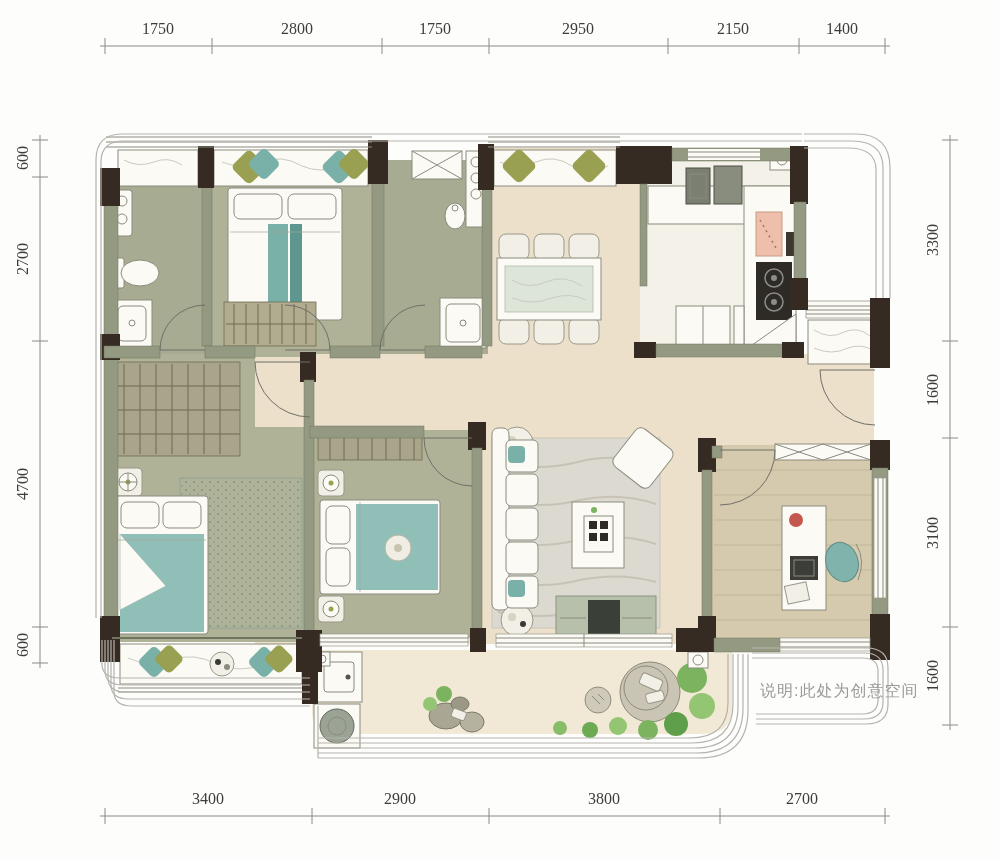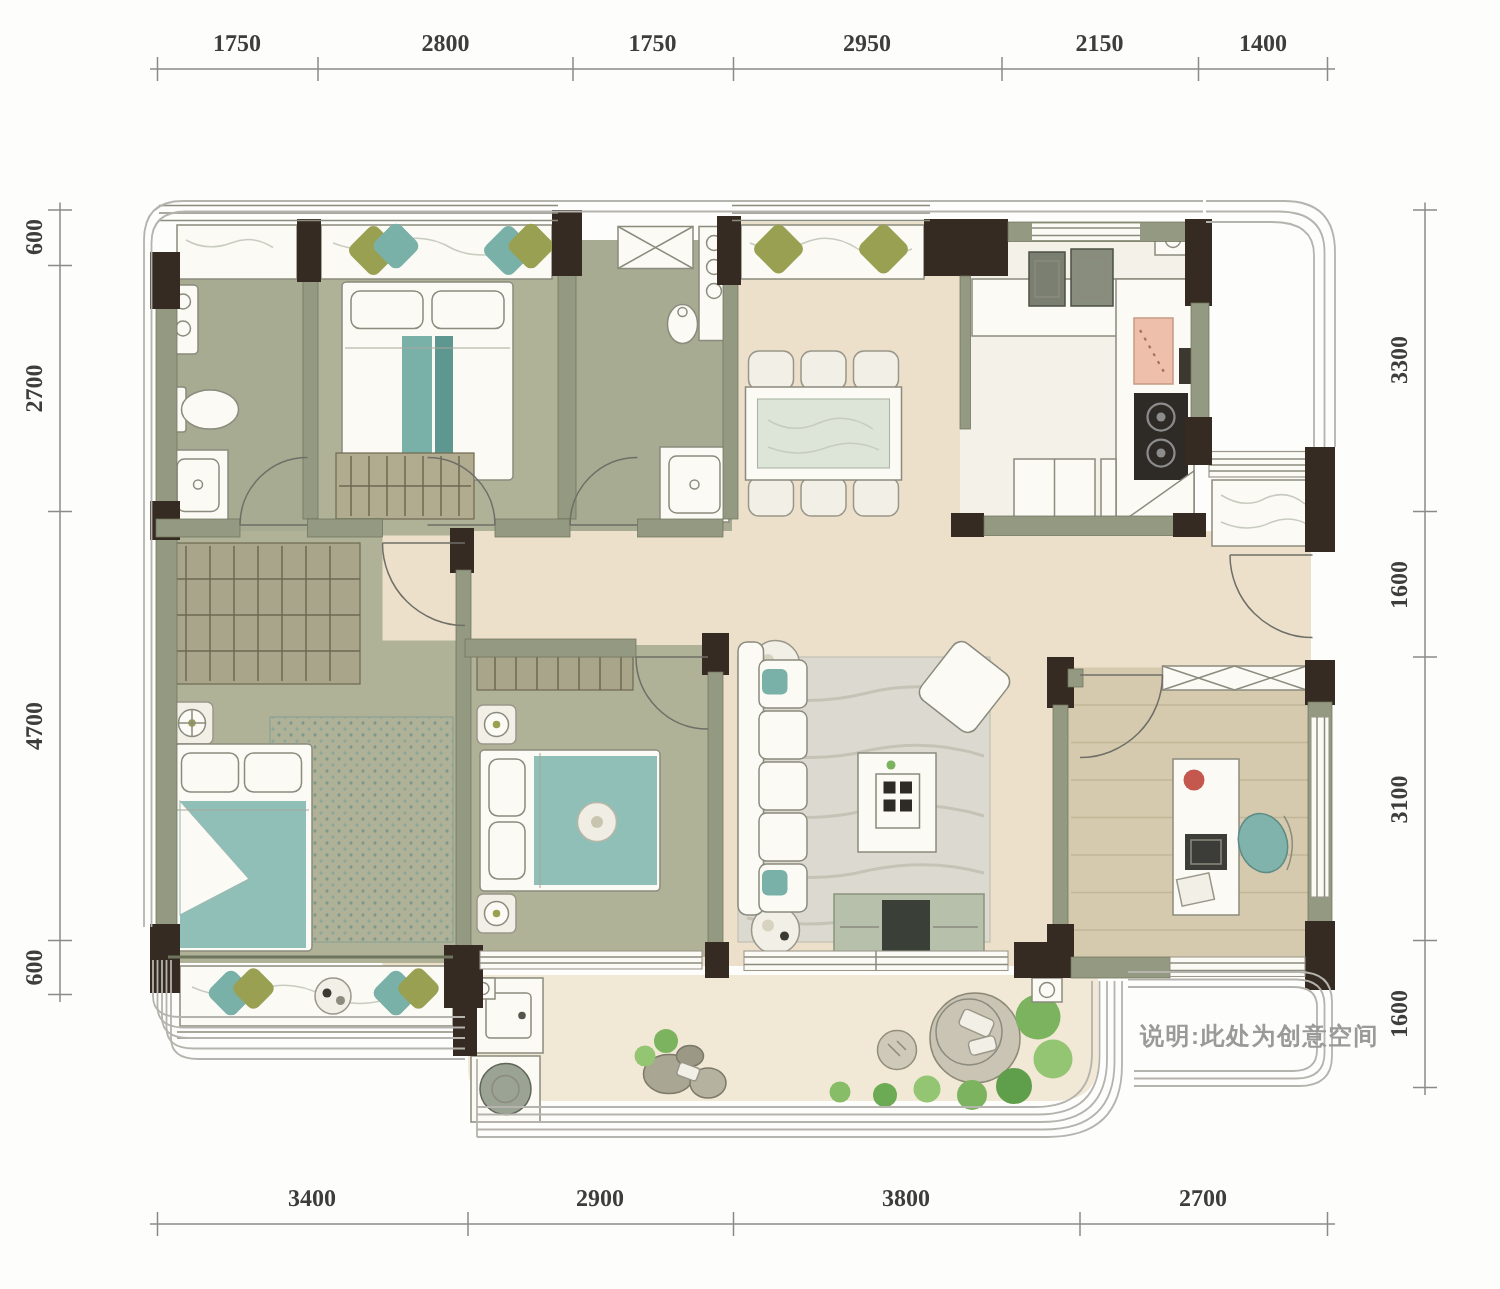--- a/index.html
+++ b/index.html
@@ -1,17 +1,17 @@
 <!DOCTYPE html>
 <html><head>
 <meta charset="utf-8">
 <style>
   html,body{margin:0;padding:0;background:#ffffff;}
   #stage{position:relative;width:1000px;height:859px;background:#fdfdfb;overflow:hidden;
-         font-family:"Liberation Sans",sans-serif;font-weight:bold;}
+         font-family:"Liberation Sans",sans-serif;}
   svg{display:block}
   .w   {fill:#949a82;stroke:#6f745e;stroke-width:.5}
   .d   {fill:#352b22}
   .fx  {fill:#fbfaf5;stroke:#8b8b7e;stroke-width:1}
   .fx2 {fill:#f1efe6;stroke:#9a978a;stroke-width:1}
   .ln  {stroke:#8b8b7e;stroke-width:1;fill:none}
   .thin{stroke:#aaa79b;stroke-width:.7;fill:none}
   .out {stroke:#b5b3ad;stroke-width:1.2;fill:none}
   .door{stroke:#6f6f68;stroke-width:1;fill:none}
   .dimln{stroke:#8a8a8a;stroke-width:1}

